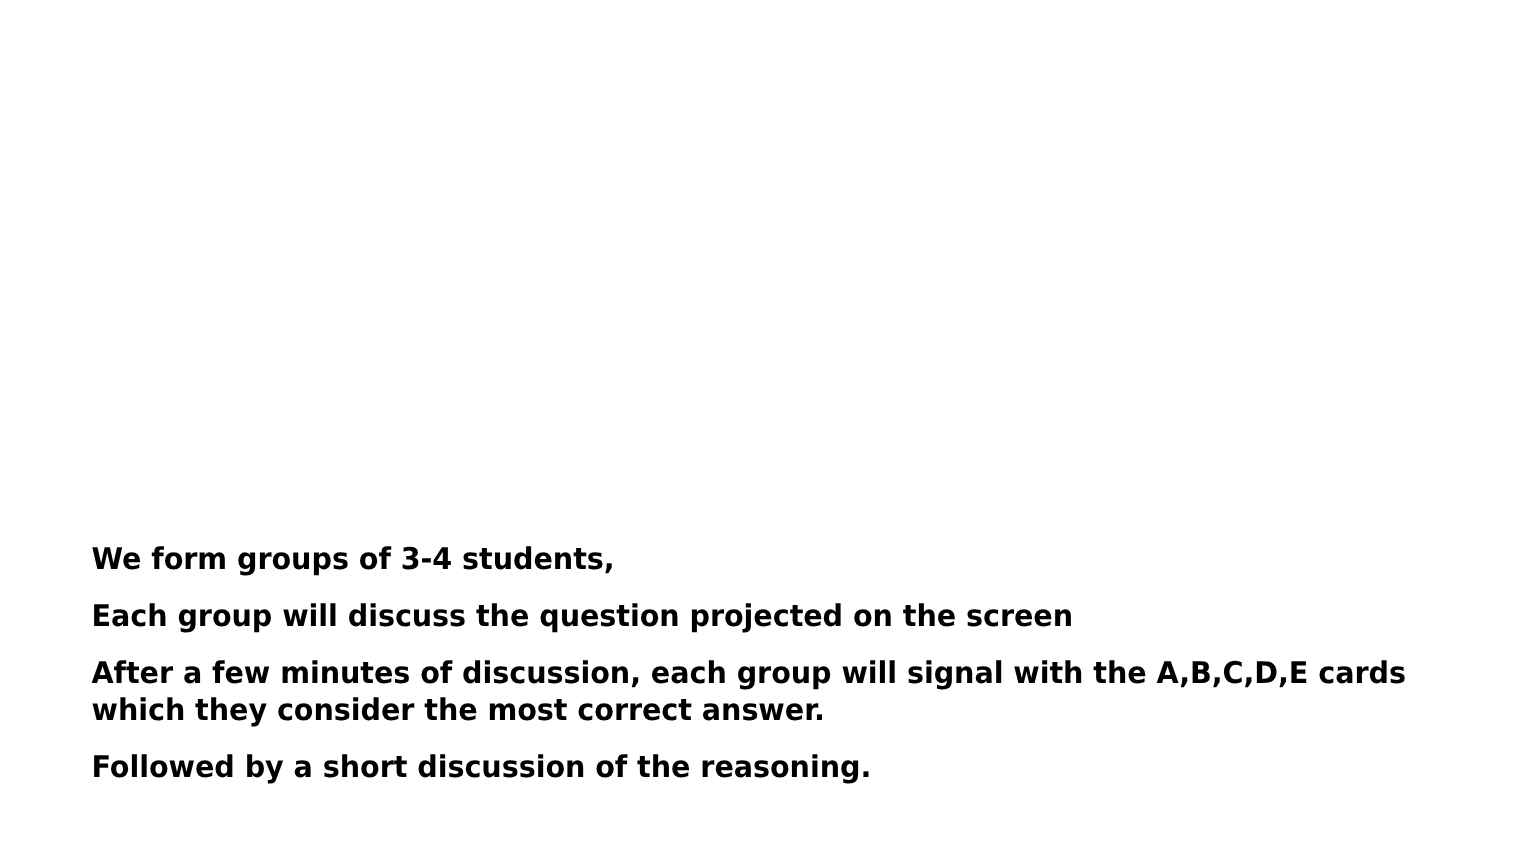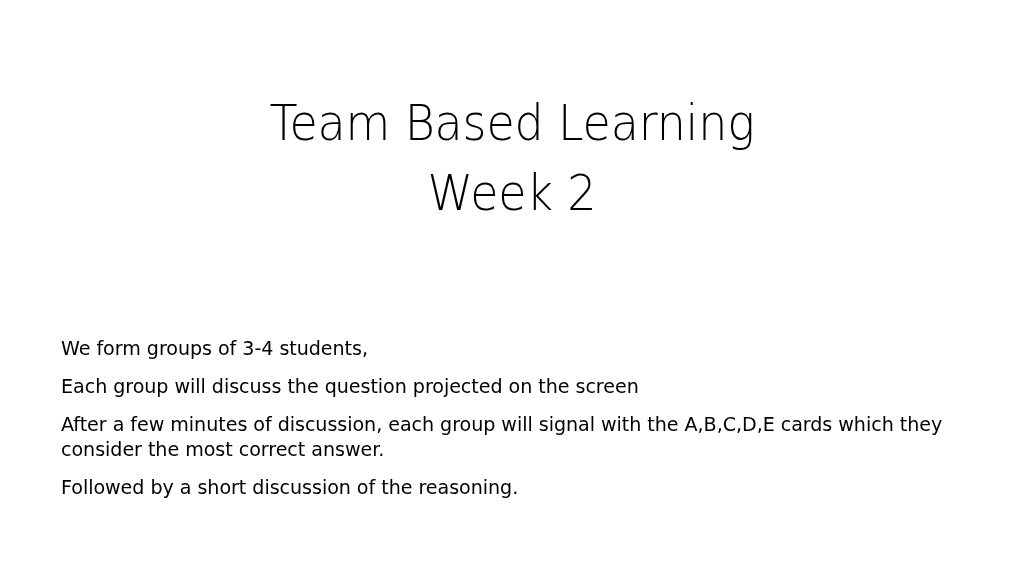--- a/index.html
+++ b/index.html
@@ -41,22 +41,23 @@
     color: #000000;
     white-space: nowrap;
     transform: scaleX(0.92);
     transform-origin: center center;
   }
 
   
   .body-block {
     position: absolute;
     left: 61px;
-    top: 336px;
+    top: 360px;
     width: 910px;
+    font-weight: bold;
   }
   .body-para {
     font-family: "DejaVu Sans", sans-serif;
     font-size: 20px;
     line-height: 25px;
     color: #000000;
     margin: 0 0 13px 0;
     text-align: left;
     transform: scaleX(0.955);
     transform-origin: left center;
@@ -67,24 +68,20 @@
   }
   .body-para.wrap {
     width: 955px;
   }
 </style>
 </head>
 <body>
 
 <div class="slide">
 
-  <div class="title-block">
-    <div class="title-line">Team Based Learning</div>
-    <div class="title-line">Week 2</div>
-  </div>
 
   <div class="body-block">
     <p class="body-para">We form groups of 3-4 students,</p>
     <p class="body-para">Each group will discuss the question projected on the screen</p>
     <p class="body-para wrap">After a few minutes of discussion, each group will signal with the A,B,C,D,E cards which they consider the most correct answer.</p>
     <p class="body-para">Followed by a short discussion of the reasoning.</p>
   </div>
 
 </div>
 

